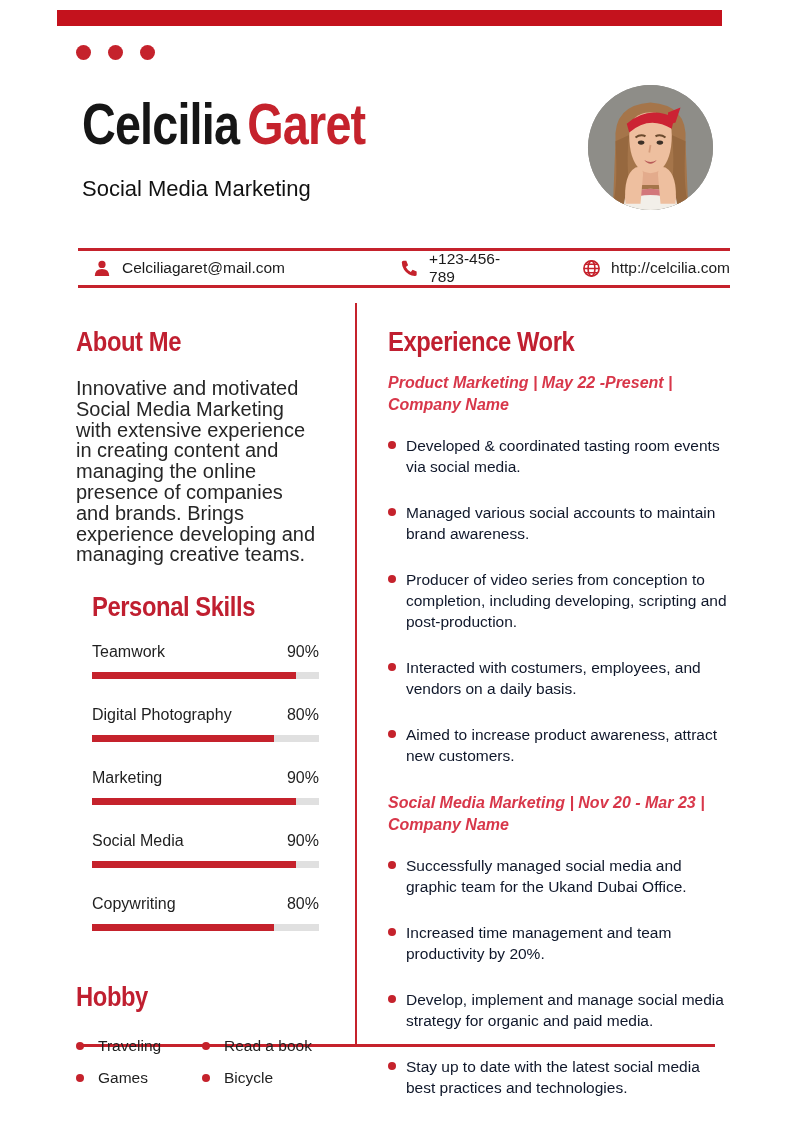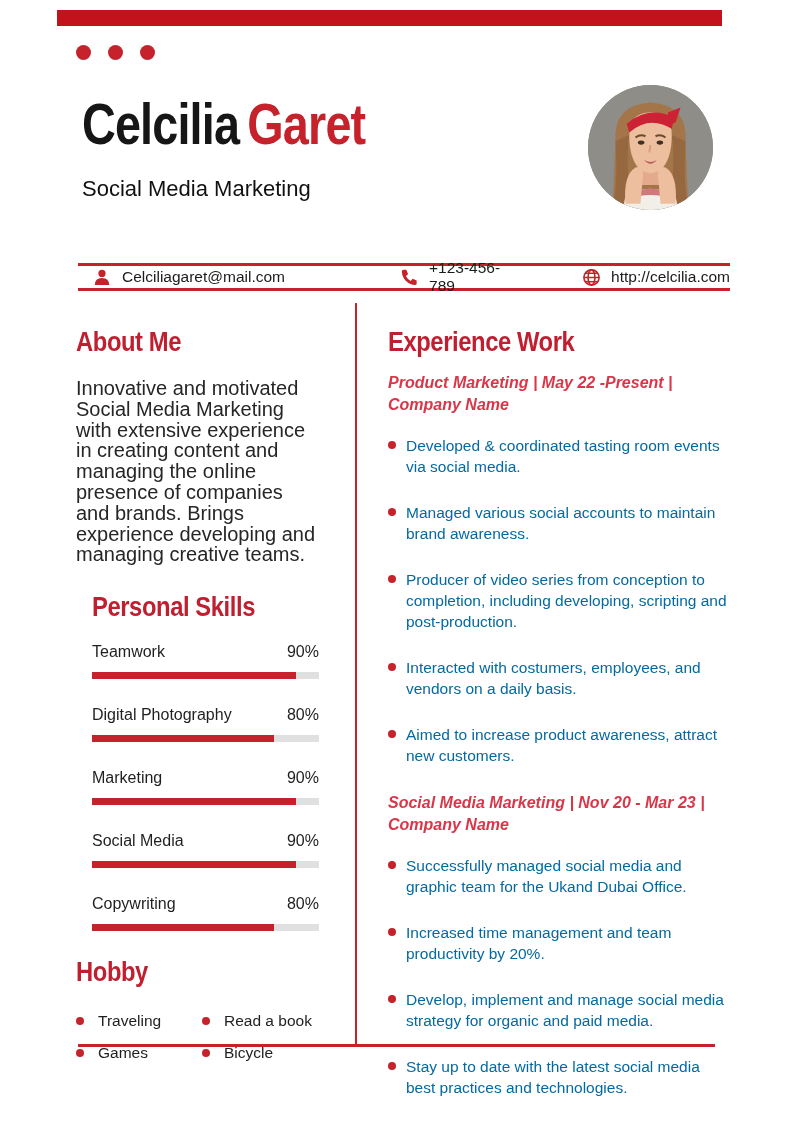--- a/index.html
+++ b/index.html
@@ -20,21 +20,21 @@
   }
   .name .last{color:#c5222c;margin-left:10px;}
   .subtitle{position:absolute;left:82px;top:176px;font-size:22px;font-weight:500;color:#111;}
   .photo{
     position:absolute;left:588px;top:85px;width:125px;height:125px;border-radius:50%;
     overflow:hidden;background:#8e8d88;
   }
   .photo svg{display:block;}
   
   .contact{
-    position:absolute;left:78px;top:263px;width:652px;height:28px;
+    position:absolute;left:78px;top:248px;width:652px;height:40px;
     border-top:3px solid #c5222c;border-bottom:3px solid #c5222c;
     display:flex;align-items:center;box-sizing:border-box;
   }
   .contact-item{display:flex;align-items:center;gap:10px;font-size:15.5px;color:#1b1b1b;}
   .contact-item .cicon{width:20px;height:20px;flex:0 0 auto;display:flex;align-items:center;justify-content:center;}
   .ci-email{margin-left:14px;}
   .ci-phone{margin-left:114px;}
   .ci-web{margin-left:70px;}
   
   .v-divider{position:absolute;left:355px;top:303px;width:2px;height:742px;background:#c5222c;}
@@ -46,36 +46,36 @@
   }
   
   .left-col{position:absolute;left:76px;top:328px;width:243px;}
   .about-text{margin-top:22px;font-size:20px;line-height:20.8px;color:#262626;}
   .skills{margin-top:28px;margin-left:16px;}
   .skill-row{margin-top:22px;}
   .skill-head{display:flex;justify-content:space-between;font-size:16px;color:#1f1f1f;}
   .skill-track{margin-top:11px;height:7px;background:#e0e0e0;width:100%;}
   .skill-fill{height:7px;background:#c5222c;}
   .skill-row + .skill-row{margin-top:27px;}
-  .hobby{margin-top:27px;}
+  .hobby{margin-top:52px;}
   .hobby-grid{margin-top:26px;display:grid;grid-template-columns:126px 1fr;row-gap:14px;}
   .hobby-item{display:flex;align-items:center;gap:14px;font-size:15.5px;color:#1f1f1f;}
   .bullet-dot{width:8px;height:8px;border-radius:50%;background:#c5222c;flex:0 0 auto;}
   
   .right-col{position:absolute;left:388px;top:328px;width:345px;}
   .job-title{
     margin-top:16px;font-size:16px;font-style:italic;font-weight:600;
     color:#d8374a;line-height:22px;padding-right:20px;
   }
   .job2 .job-title{margin-top:26px;}
   .job-bullets{margin-top:19px;}
   .job-bullet{display:flex;gap:10px;margin-top:25px;}
   .job-bullet:first-child{margin-top:0;}
   .job-bullet .bullet-dot{margin-top:6px;}
-  .job-bullet .btext{font-size:15.5px;line-height:21px;color:#0369a1;}
+  .job-bullet .btext{font-size:15.5px;line-height:21px;color:#0f172a;}
 </style>
 </head>
 <body>
 
 <div class="top-bar"></div>
 <div class="dots">
   <div class="dot"></div>
   <div class="dot"></div>
   <div class="dot"></div>
 </div>

